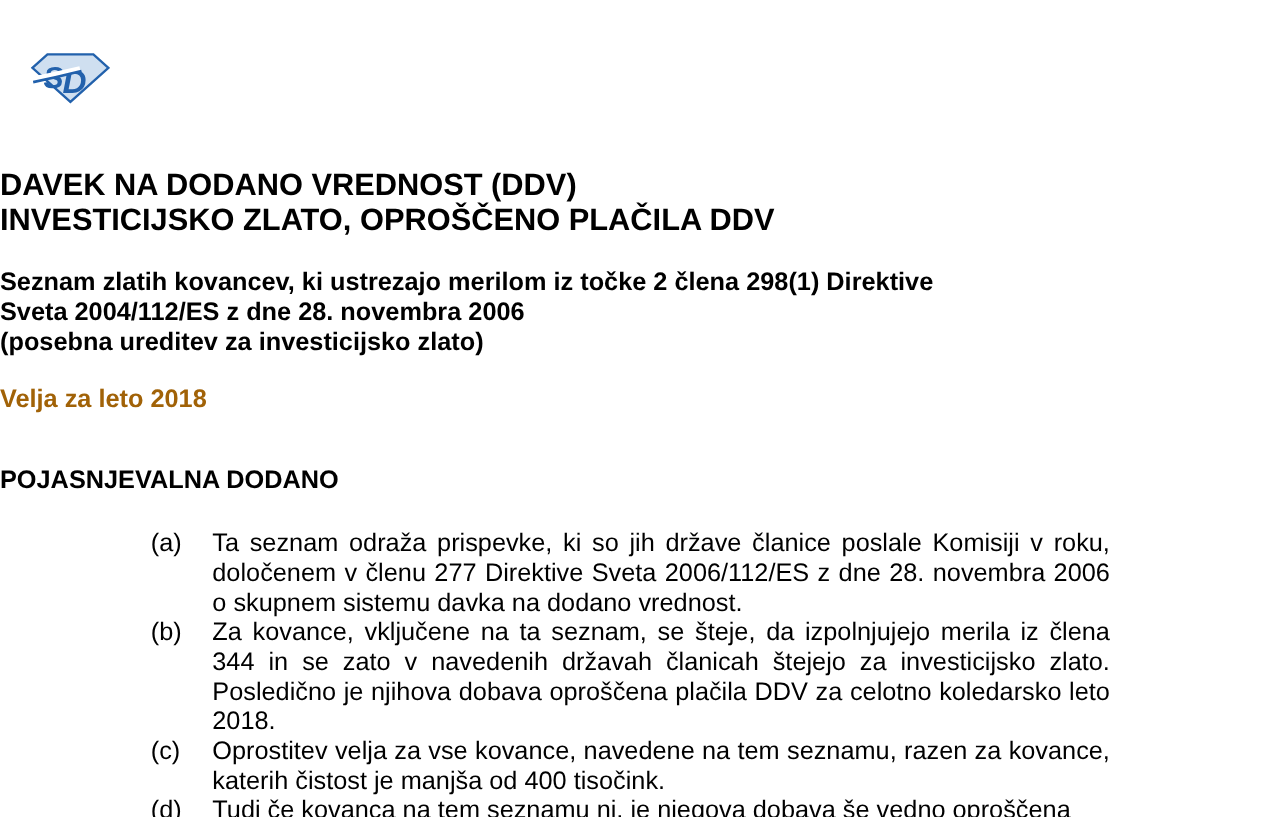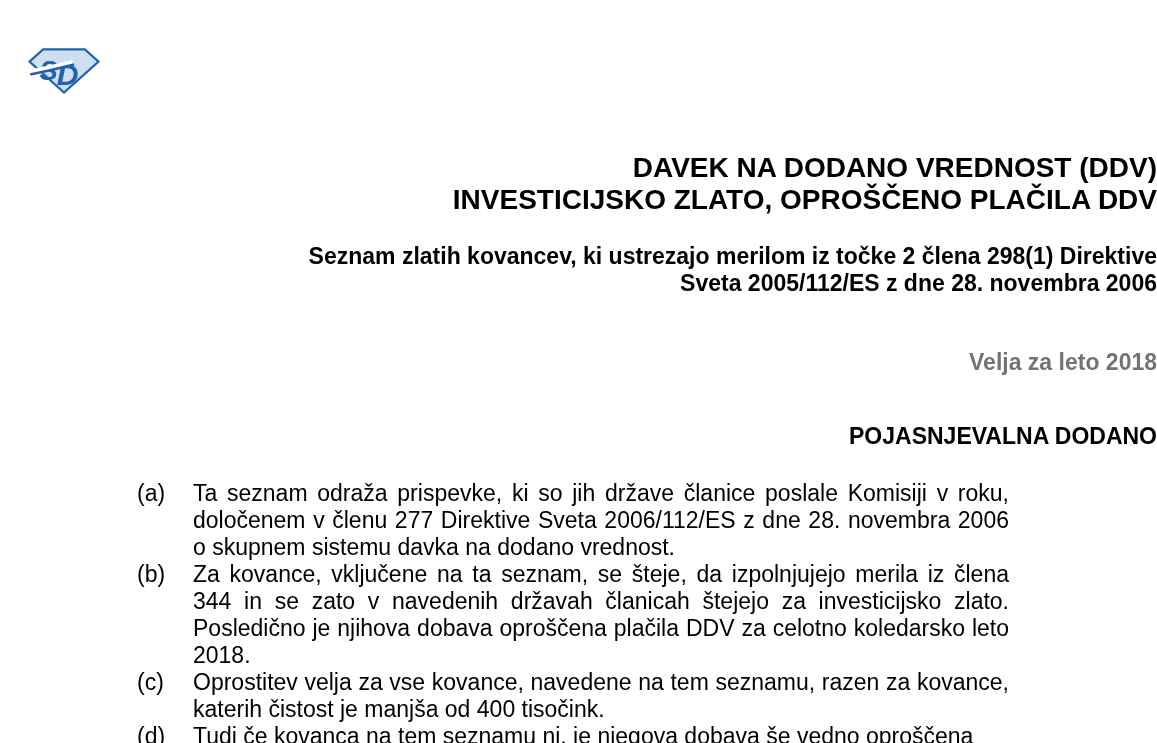--- a/index.html
+++ b/index.html
@@ -19,40 +19,40 @@
     position: absolute;
     left: 28px;
     top: 47px;
     width: 72px;
     height: 48px;
   }
   .centered-block {
     position: absolute;
     left: 0;
     right: 0;
-    text-align: right;
+    text-align: left;
   }
   .doc-title {
     top: 152px;
     font-size: 28px;
     font-weight: bold;
     line-height: 32px;
   }
   .doc-subtitle {
     top: 243px;
     font-size: 23px;
     font-weight: bold;
     line-height: 27px;
   }
   .validity {
     top: 349px;
     font-size: 23px;
     font-weight: bold;
     line-height: 27px;
-    color: #737373;
+    color: #a16207;
   }
   .section-heading {
     top: 423px;
     font-size: 23px;
     font-weight: bold;
     line-height: 27px;
   }
   .notes {
     position: absolute;
     left: 137px;
@@ -91,21 +91,22 @@
   </svg>
 </div>
 
 <div class="centered-block doc-title">
   <div>DAVEK NA DODANO VREDNOST (DDV)</div>
   <div>INVESTICIJSKO ZLATO, OPROŠČENO PLAČILA DDV</div>
 </div>
 
 <div class="centered-block doc-subtitle">
   <div>Seznam zlatih kovancev, ki ustrezajo merilom iz točke 2 člena 298(1) Direktive</div>
-  <div>Sveta 2005/112/ES z dne 28. novembra 2006</div>
+  <div>Sveta 2004/112/ES z dne 28. novembra 2006</div>
+  <div>(posebna ureditev za investicijsko zlato)</div>
 </div>
 
 <div class="centered-block validity">Velja za leto 2018</div>
 
 <div class="centered-block section-heading">POJASNJEVALNA DODANO</div>
 
 <div class="notes">
   <div class="note">
     <div class="note-label">(a)</div>
     <div class="note-text">Ta seznam odraža prispevke, ki so jih države članice poslale Komisiji v roku, določenem v členu 277 Direktive Sveta 2006/112/ES z dne 28. novembra 2006 o skupnem sistemu davka na dodano vrednost.</div>

